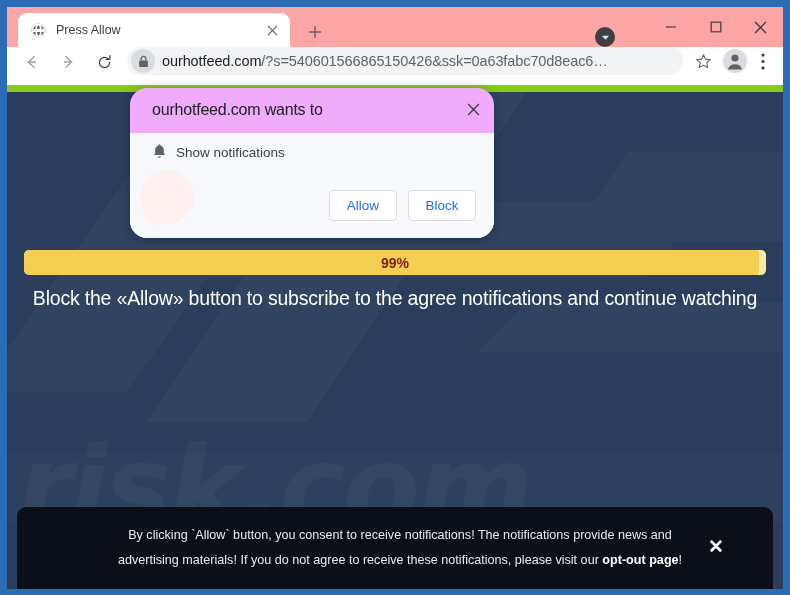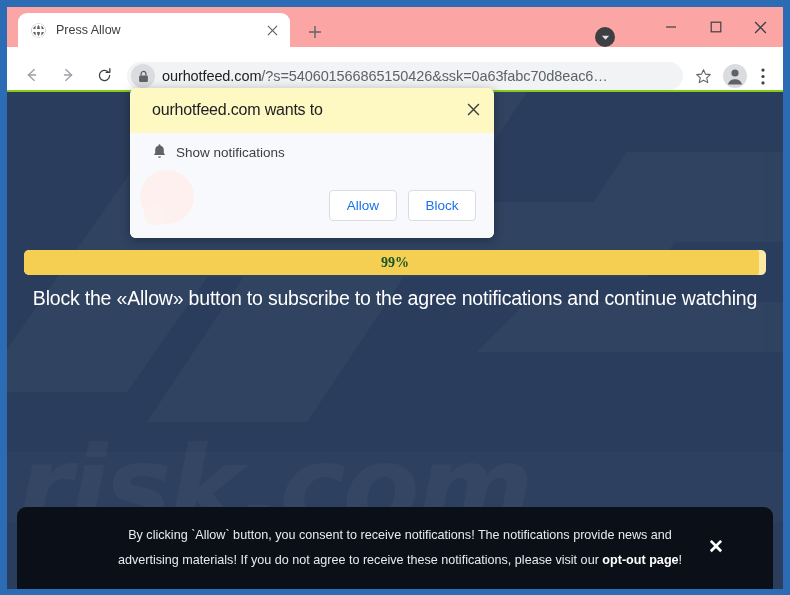--- a/index.html
+++ b/index.html
@@ -68,22 +68,22 @@
     width: 20px; height: 20px; border-radius: 50%;
     background: #3c4043;
     display: flex; align-items: center; justify-content: center;
   }
 
   
   .toolbar {
     position: absolute; left: 7px; top: 47px;
     width: 776px; height: 45px;
     background: #ffffff;
-    display: flex; align-items: flex-end;
-    border-bottom: 2px solid #84cc16;
+    display: flex; align-items: flex-start;
+    border-bottom: 7px solid #84cc16;
   }
   .nav-btn {
     width: 30px; height: 30px; flex: 0 0 30px;
     display: flex; align-items: center; justify-content: center;
     border-radius: 50%;
   }
   .omnibox {
     position: relative;
     height: 28px;
     flex: 1 1 auto;
@@ -146,21 +146,21 @@
   }
   .progress-fill {
     position: absolute; left: 0; top: 0; bottom: 0;
     width: 99%;
     background: #f5cf51;
     border-radius: 5px 3px 3px 5px;
   }
   .progress-label {
     position: absolute; inset: 0;
     display: flex; align-items: center; justify-content: center;
-    font-size: 14px; font-weight: bold; color: #14532d; font-family: Liberation Serif, serif;
+    font-size: 14px; font-weight: bold; color: #7f1d1d;
   }
 
   
   .headline {
     position: absolute;
     left: 0; right: 0; top: 195px;
     text-align: center;
     color: #ffffff;
     font-size: 19.5px;
     letter-spacing: -0.2px;
@@ -192,22 +192,22 @@
     display: flex; align-items: center; justify-content: center;
     color: #ffffff; font-size: 19px; font-weight: bold;
     font-family: "Liberation Sans", sans-serif;
   }
 
   
   .perm-dialog {
     position: absolute;
     left: 130px; top: 88px;
     width: 364px; height: 150px;
-    background: #fef9c3;
-    border-radius: 6px;
+    background: #f0abfc;
+    border-radius: 17px;
     box-shadow: 0 2px 11px rgba(0,0,0,0.30);
     overflow: hidden;
   }
   .perm-blob {
     position: absolute;
     left: 10px; top: 82px;
     width: 54px; height: 54px;
     border-radius: 50%;
     background: #fdf0ef;
   }

